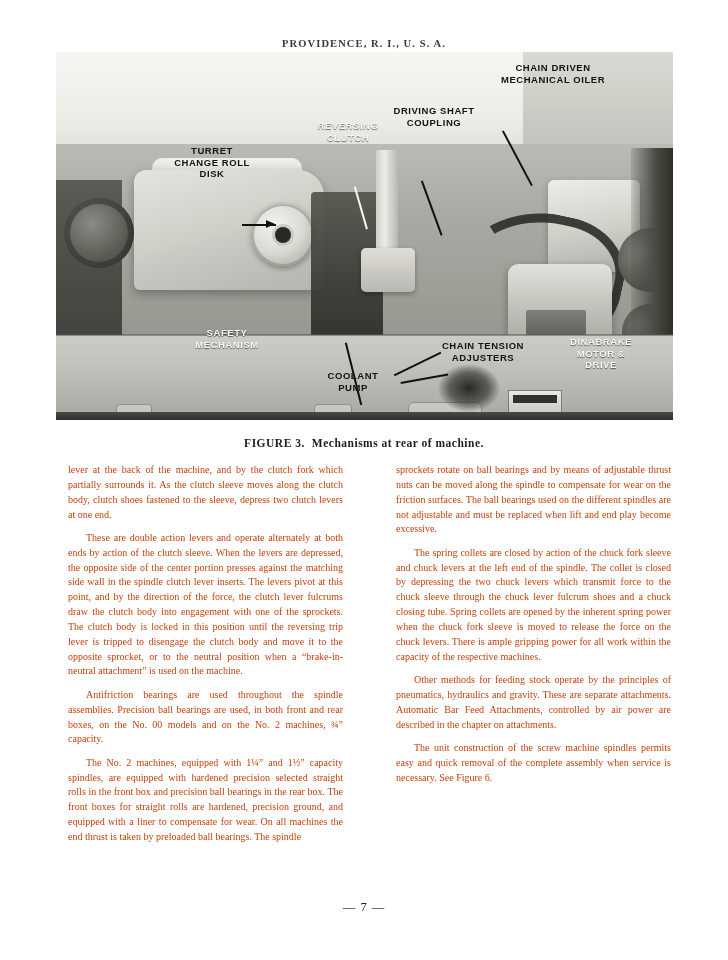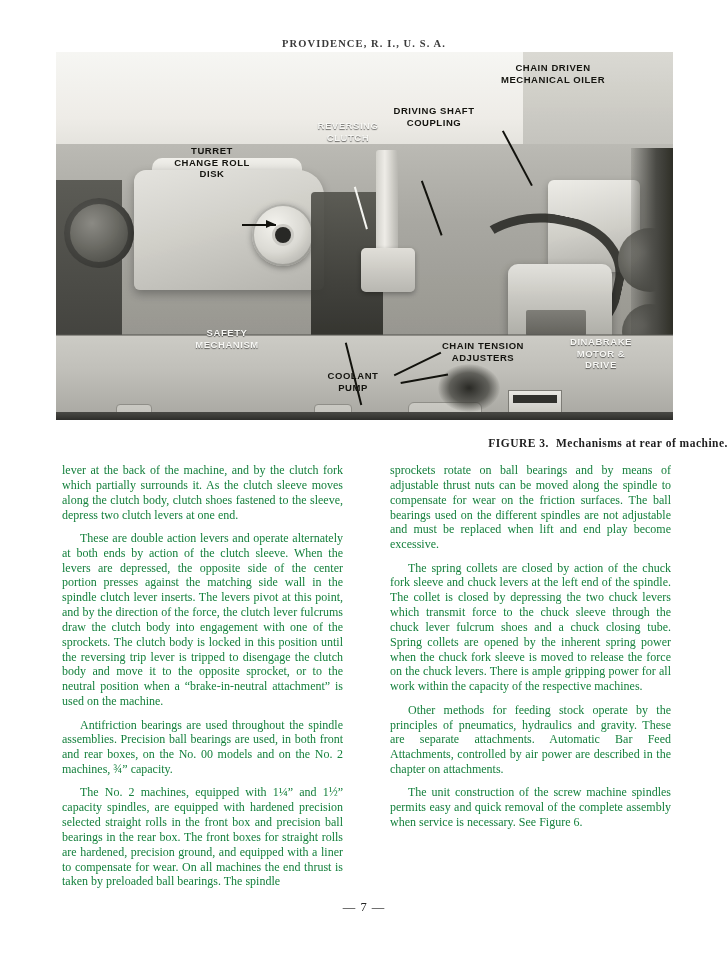--- a/index.html
+++ b/index.html
@@ -228,21 +228,21 @@
     border-bottom: 4px solid transparent;
     border-left: 9px solid #14140f;
   }
 
   
   .caption {
     position: absolute;
     left: 0;
     top: 437px;
     width: 728px;
-    text-align: right;
+    text-align: center;
     font-family: "Liberation Serif", serif;
     font-size: 11.5px;
     font-weight: bold;
     letter-spacing: 0.5px;
     color: #1e1e1e;
   }
   .caption .cap-label { margin-right: 7px; }
 
   
   .columns {
@@ -250,27 +250,27 @@
     left: 56px;
     top: 463px;
     width: 616px;
     display: flex;
     gap: 41px;
   }
   .col {
     width: 287px;
   }
   .col p {
-    margin: 0 0 0 6px;
+    margin: 0 0 0 12px;
     font-family: "Liberation Serif", serif;
-    font-size: 12px;
+    font-size: 10px;
     line-height: 14.85px;
     text-align: justify;
     text-indent: 18px;
-    color: #15803d;
+    color: #c2410c;
     hyphens: none;
   }
   .col p.no-indent { text-indent: 0; }
   .col p + p { margin-top: 8.5px; }
 
   
   .folio {
     position: absolute;
     left: 0;
     top: 900px;

